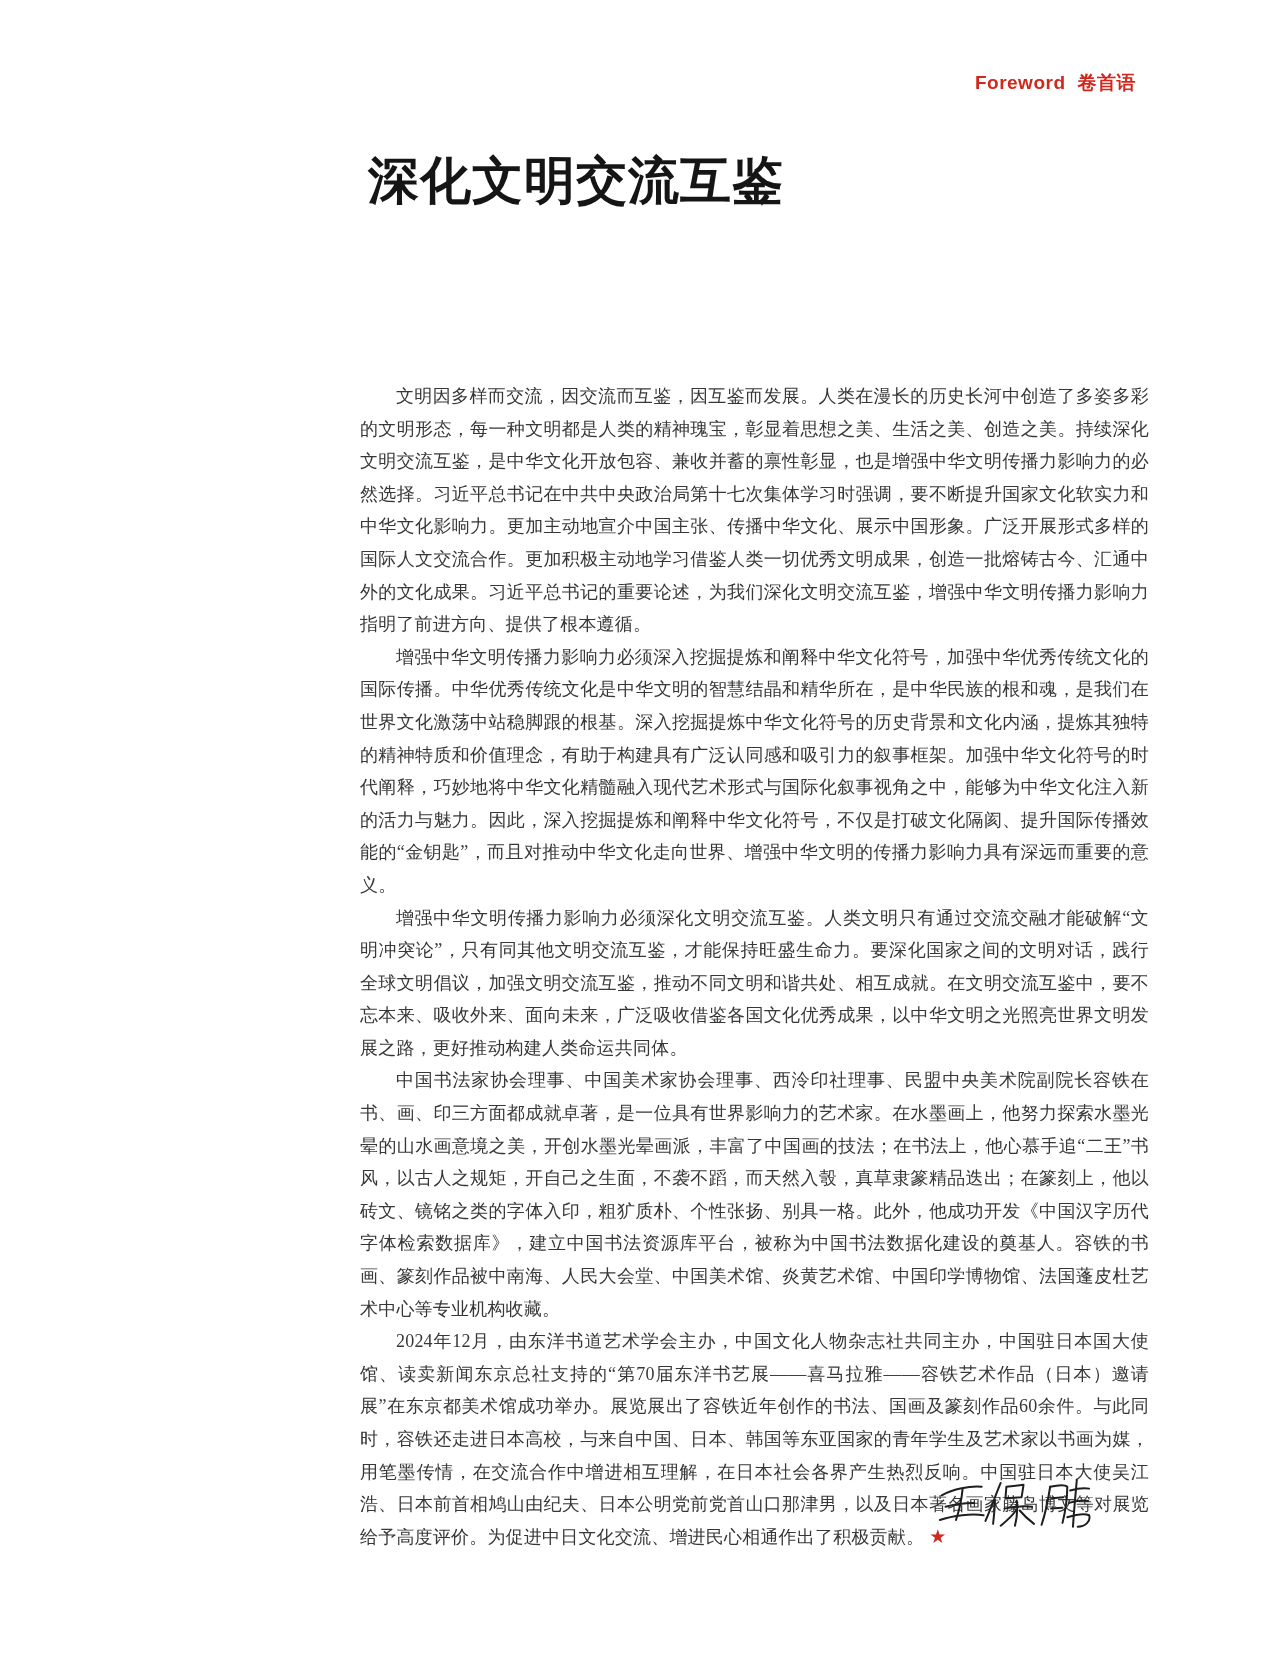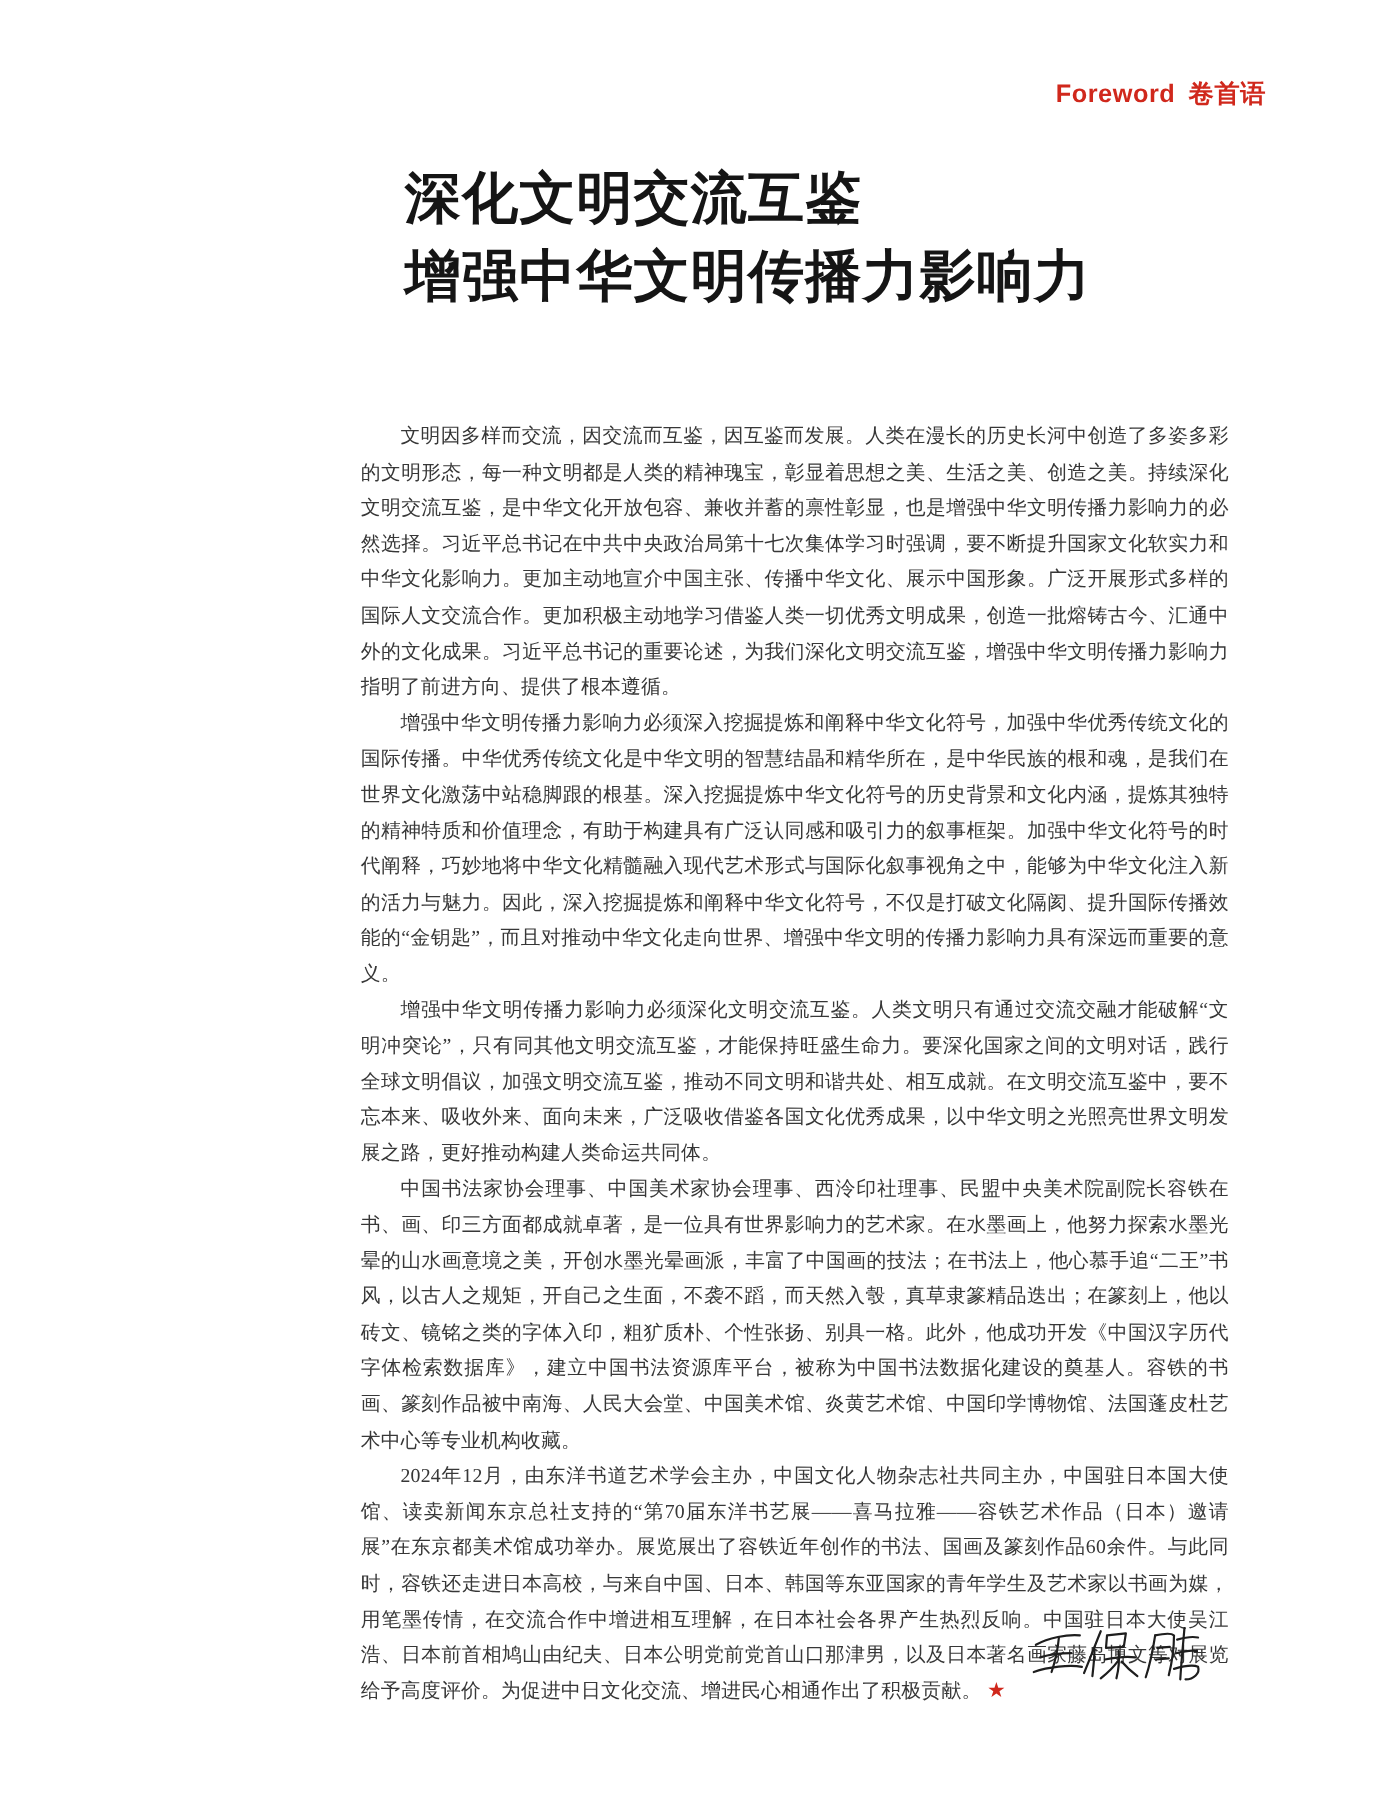--- a/index.html
+++ b/index.html
@@ -9,44 +9,44 @@
     font-family: "Liberation Serif", "DejaVu Serif", serif;
     position: relative;
     overflow: hidden;
   }
   .page {
     position: absolute; inset: 0;
     background: #ffffff;
   }
   .header {
     position: absolute;
-    top: 70px; right: 119px;
+    top: 70px; right: 134px;
     color: #d0281c;
     font-family: "Liberation Sans", "DejaVu Sans", sans-serif;
-    font-size: 23px;
+    font-size: 19px;
     letter-spacing: 0.5px;
     white-space: nowrap;
   }
   .header .en { font-weight: 600; }
   .header .zh { font-weight: 700; margin-left: 12px; }
   .title {
     position: absolute;
     left: 368px; top: 146px;
     margin: 0;
     color: #151515;
     font-size: 51px;
     line-height: 71px;
     font-weight: 700;
     letter-spacing: 1px;
     font-family: "Liberation Serif", "DejaVu Serif", serif;
   }
   .title .tline { display: block; white-space: nowrap; }
   .article {
     position: absolute;
-    left: 328px; top: 380px;
+    left: 360px; top: 380px;
     width: 789px;
     color: #373737;
     font-size: 18px;
     line-height: 32.6px;
     text-align: justify;
     letter-spacing: 0.2px;
   }
   .article p { margin: 0; text-indent: 2em; }
   .star {
     color: #d0281c;
@@ -65,21 +65,20 @@
 <body>
 
 <div class="page">
 
   <div class="header">
     <span class="en">Foreword</span><span class="zh">卷首语</span>
   </div>
 
   <h1 class="title">
     <span class="tline">深化文明交流互鉴</span>
-    <span class="tline">增强中华文明传播力影响力</span>
   </h1>
 
   <div class="article">
     <p>文明因多样而交流，因交流而互鉴，因互鉴而发展。人类在漫长的历史长河中创造了多姿多彩的文明形态，每一种文明都是人类的精神瑰宝，彰显着思想之美、生活之美、创造之美。持续深化文明交流互鉴，是中华文化开放包容、兼收并蓄的禀性彰显，也是增强中华文明传播力影响力的必然选择。习近平总书记在中共中央政治局第十七次集体学习时强调，要不断提升国家文化软实力和中华文化影响力。更加主动地宣介中国主张、传播中华文化、展示中国形象。广泛开展形式多样的国际人文交流合作。更加积极主动地学习借鉴人类一切优秀文明成果，创造一批熔铸古今、汇通中外的文化成果。习近平总书记的重要论述，为我们深化文明交流互鉴，增强中华文明传播力影响力指明了前进方向、提供了根本遵循。</p>
     <p>增强中华文明传播力影响力必须深入挖掘提炼和阐释中华文化符号，加强中华优秀传统文化的国际传播。中华优秀传统文化是中华文明的智慧结晶和精华所在，是中华民族的根和魂，是我们在世界文化激荡中站稳脚跟的根基。深入挖掘提炼中华文化符号的历史背景和文化内涵，提炼其独特的精神特质和价值理念，有助于构建具有广泛认同感和吸引力的叙事框架。加强中华文化符号的时代阐释，巧妙地将中华文化精髓融入现代艺术形式与国际化叙事视角之中，能够为中华文化注入新的活力与魅力。因此，深入挖掘提炼和阐释中华文化符号，不仅是打破文化隔阂、提升国际传播效能的“金钥匙”，而且对推动中华文化走向世界、增强中华文明的传播力影响力具有深远而重要的意义。</p>
     <p>增强中华文明传播力影响力必须深化文明交流互鉴。人类文明只有通过交流交融才能破解“文明冲突论”，只有同其他文明交流互鉴，才能保持旺盛生命力。要深化国家之间的文明对话，践行全球文明倡议，加强文明交流互鉴，推动不同文明和谐共处、相互成就。在文明交流互鉴中，要不忘本来、吸收外来、面向未来，广泛吸收借鉴各国文化优秀成果，以中华文明之光照亮世界文明发展之路，更好推动构建人类命运共同体。</p>
     <p>中国书法家协会理事、中国美术家协会理事、西泠印社理事、民盟中央美术院副院长容铁在书、画、印三方面都成就卓著，是一位具有世界影响力的艺术家。在水墨画上，他努力探索水墨光晕的山水画意境之美，开创水墨光晕画派，丰富了中国画的技法；在书法上，他心慕手追“二王”书风，以古人之规矩，开自己之生面，不袭不蹈，而天然入彀，真草隶篆精品迭出；在篆刻上，他以砖文、镜铭之类的字体入印，粗犷质朴、个性张扬、别具一格。此外，他成功开发《中国汉字历代字体检索数据库》，建立中国书法资源库平台，被称为中国书法数据化建设的奠基人。容铁的书画、篆刻作品被中南海、人民大会堂、中国美术馆、炎黄艺术馆、中国印学博物馆、法国蓬皮杜艺术中心等专业机构收藏。</p>
     <p><span>2024年12月，由东洋书道艺术学会主办，中国文化人物杂志社共同主办，中国驻日本国大使馆、读卖新闻东京总社支持的“第70届东洋书艺展——喜马拉雅——容铁艺术作品（日本）邀请展”在东京都美术馆成功举办。展览展出了容铁近年创作的书法、国画及篆刻作品60余件。与此同时，容铁还走进日本高校，与来自中国、日本、韩国等东亚国家的青年学生及艺术家以书画为媒，用笔墨传情，在交流合作中增进相互理解，在日本社会各界产生热烈反响。中国驻日本大使吴江浩、日本前首相鸠山由纪夫、日本公明党前党首山口那津男，以及日本著名画家藤岛博文等对展览给予高度评价。为促进中日文化交流、增进民心相通作出了积极贡献。</span><span class="star">★</span></p>
   </div>
 

